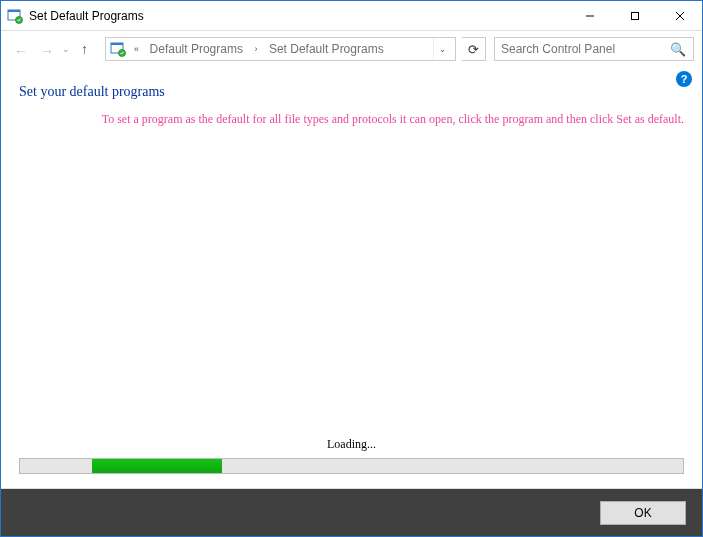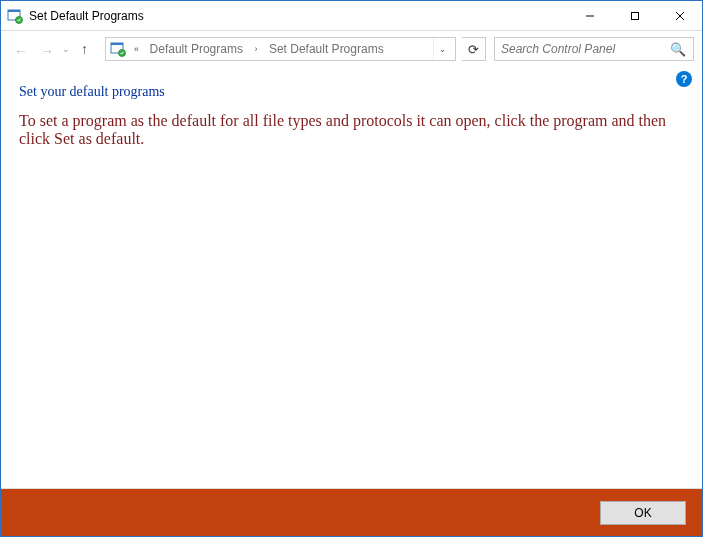--- a/index.html
+++ b/index.html
@@ -85,21 +85,21 @@
       width: 200px; height: 24px;
       border: 1px solid #ccc;
       margin-left: 6px;
       display:flex; align-items:center;
       padding: 0 6px;
       color:#777; font-style: italic;
       background:#fff;
     }
     .searchbox input {
       border:none; outline:none; flex:1; font-size:12px;
-      font-style: italic; color:#777; background:transparent;
+      color:#777; background:transparent;
       font-family: inherit;
     }
     .search-ic { font-style: normal; color:#888; font-size:13px; }
     
     .help-btn {
       position: absolute;
       right: 10px; top: 70px;
       width: 16px; height: 16px;
       border-radius: 50%;
       background: #0078d7;
@@ -112,21 +112,21 @@
       left: 0; right: 0; top: 67px; bottom: 48px;
       padding: 16px 18px 0 18px;
       font-family: Liberation Serif, serif;
     }
     .heading {
       color: #003399;
       font-size: 14px;
       font-weight: normal;
       margin-bottom: 12px;
     }
-    .desc { color: #7f1d1d; font-size: 16px; }
+    .desc { color: #ec4899; font-size: 12px; text-align: right; }
     .loading-area {
       position: absolute;
       left: 18px; right: 18px; bottom: 14px;
       text-align: center;
     }
     .loading-label { margin-bottom: 6px; font-size:12px; }
     .progress {
       height: 16px;
       background: #e6e6e6;
       border: 1px solid #bcbcbc;
@@ -137,21 +137,21 @@
       position: absolute;
       top:0; bottom:0;
       left: 72px; width: 130px;
       background: linear-gradient(#14c214,#0fa60f);
     }
     
     .bottombar {
       position: absolute;
       left:0; right:0; bottom:0;
       height: 48px;
-      background: #c2410c;
+      background: #404040;
       border-top: 1px solid #ddd;
       display:flex; align-items:center; justify-content:flex-end;
       padding: 0 16px;
     }
     .ok-btn {
       min-width: 86px; height: 24px;
       background: #e1e1e1;
       border: 1px solid #adadad;
       font-size:12px;
       font-family: inherit;
@@ -221,17 +221,23 @@
     <span class="search-ic">🔍</span>
   </div>
 </div>
 
 <div class="help-btn">?</div>
 
 <div class="content">
   <div class="heading">Set your default programs</div>
   <div class="desc">To set a program as the default for all file types and protocols it can open, click the program and then click Set as default.</div>
 
+  <div class="loading-area">
+    <div class="loading-label">Loading...</div>
+    <div class="progress">
+      <div class="progress-chunk"></div>
+    </div>
+  </div>
 </div>
 
 <div class="bottombar">
   <button class="ok-btn">OK</button>
 </div>
 
 </body></html>

